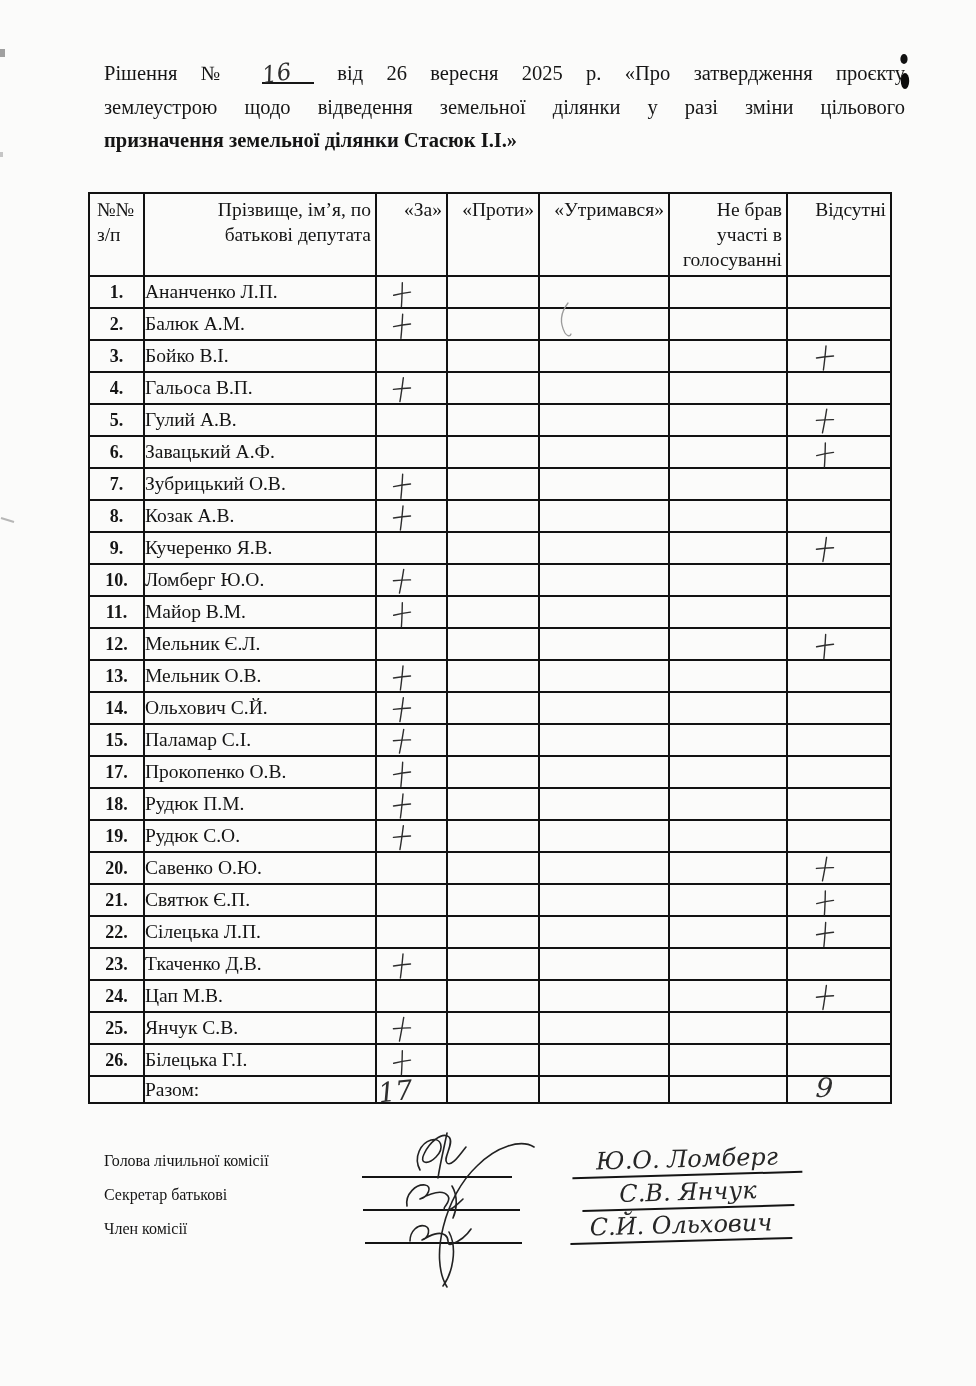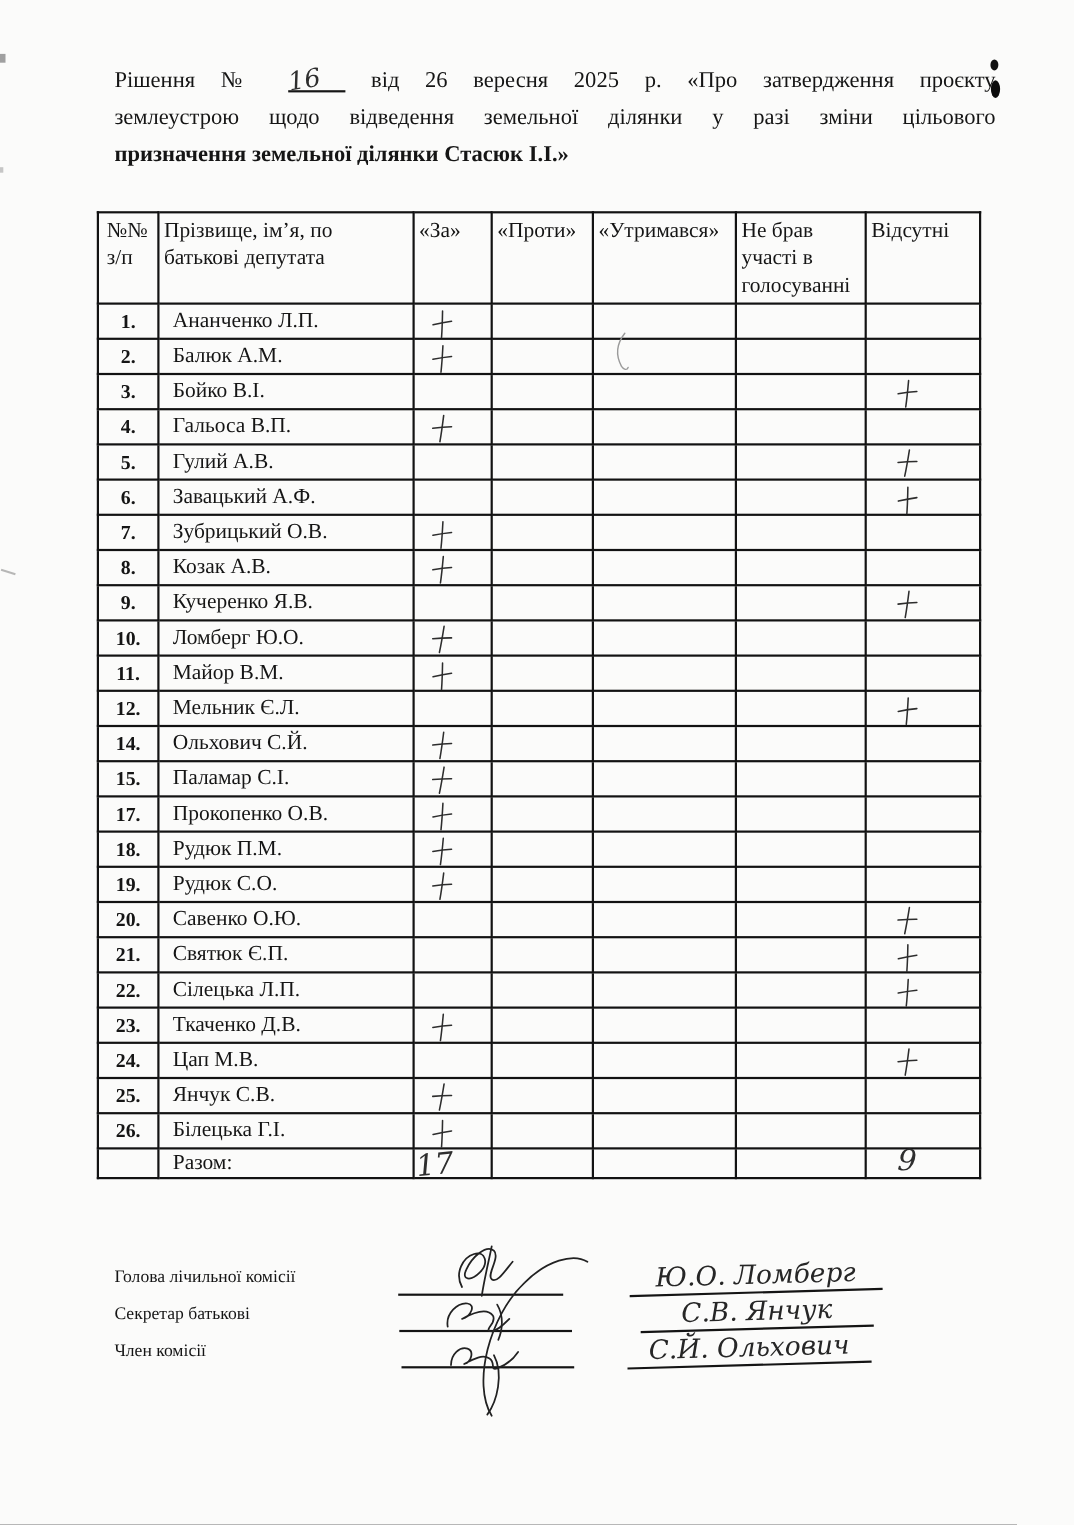--- a/index.html
+++ b/index.html
@@ -11,26 +11,26 @@
   
   .title-block{position:absolute;left:104px;top:57px;width:801px;font-size:20.5px;line-height:33.5px;}
   .title-line{text-align:justify;text-align-last:justify;white-space:normal;}
   .title-line.last{text-align-last:left;font-weight:bold;}
   .hw{font-family:"DejaVu Serif",serif;font-style:italic;color:#2e2e2e;}
   .hw-num-wrap{display:inline-block;min-width:52px;text-align:center;border-bottom:2px solid #161616;line-height:18px;vertical-align:baseline;}
   .hw-num{display:inline-block;font-size:23px;transform:rotate(-9deg) translateY(1px);}
   
   table.vote{position:absolute;left:88px;top:192px;width:802px;border-collapse:collapse;table-layout:fixed;}
   table.vote th,table.vote td{border:2px solid #121212;overflow:visible;}
-  table.vote thead th{height:74px;vertical-align:top;font-weight:normal;font-size:19.5px;text-align:left;padding:3px 4px;white-space:pre-line;line-height:25px;}
+  table.vote thead th{height:74px;vertical-align:top;font-weight:normal;font-size:19.5px;text-align:right;padding:3px 4px;white-space:pre-line;line-height:25px;}
   table.vote thead th.h-num{text-align:left;padding-left:7px;}
   tbody tr.data-row{height:31.5px;}
   tbody tr.totals-row{height:25px;}
   td.c-num{font-weight:bold;text-align:center;font-size:18px;}
-  td.c-name{padding-left:12px;font-size:19.5px;}
+  td.c-name{padding-left:0;font-size:19.5px;}
   td.c-vote{text-align:center;}
   svg.plus{display:block;width:22px;height:28px;margin:0 auto;overflow:visible;}
   svg.plus path{stroke:#2d2d2d;stroke-width:1.4;fill:none;stroke-linecap:round;}
   td.col2 svg.plus{transform:translate(-10px,2px);}
   td.col6 svg.plus{transform:translate(-14px,2px);}
   .hw-total{font-size:27px;line-height:20px;display:inline-block;}
   .hw-total.za{transform:rotate(-6deg) translate(-16px,2px);}
   .hw-total.abs{transform:rotate(4deg) translate(-14px,1px);}
   
   .sig-label{position:absolute;left:104px;font-size:16px;white-space:nowrap;}
@@ -238,20 +238,34 @@
           <td class="c-vote col4"></td>
           <td class="c-vote col5"></td>
           <td class="c-vote col6">
             <svg class="plus" viewBox="0 0 20 28" style="transform-origin:center;rotate:-2deg">
               <path d="M11 2 C10.3 10 9.4 19 8.4 26"></path>
               <path d="M1.5 14 C7.5 13 13.5 12.3 18.5 12"></path>
             </svg>
           </td>
         </tr>
         <tr class="data-row">
+          <td class="c-num">13.</td>
+          <td class="c-name">Мельник О.В.</td>
+          <td class="c-vote col2">
+            <svg class="plus" viewBox="0 0 20 28" style="transform-origin:center;rotate:0deg">
+              <path d="M11 2 C10.3 10 9.4 19 8.4 26"></path>
+              <path d="M1.5 14 C7.5 13 13.5 12.3 18.5 12"></path>
+            </svg>
+          </td>
+          <td class="c-vote col3"></td>
+          <td class="c-vote col4"></td>
+          <td class="c-vote col5"></td>
+          <td class="c-vote col6"></td>
+        </tr>
+        <tr class="data-row">
           <td class="c-num">14.</td>
           <td class="c-name">Ольхович С.Й.</td>
           <td class="c-vote col2">
             <svg class="plus" viewBox="0 0 20 28" style="transform-origin:center;rotate:2deg">
               <path d="M11 2 C10.3 10 9.4 19 8.4 26"></path>
               <path d="M1.5 14 C7.5 13 13.5 12.3 18.5 12"></path>
             </svg>
           </td>
           <td class="c-vote col3"></td>
           <td class="c-vote col4"></td>

